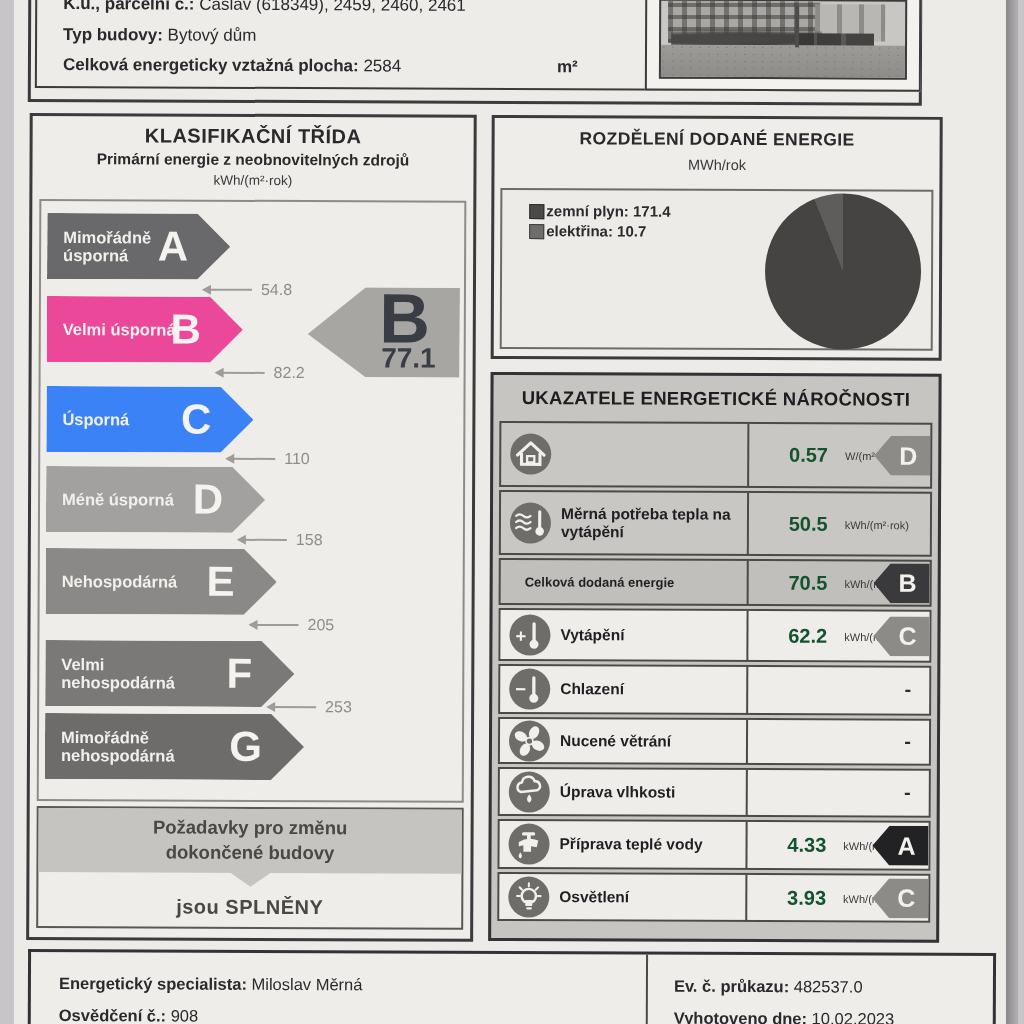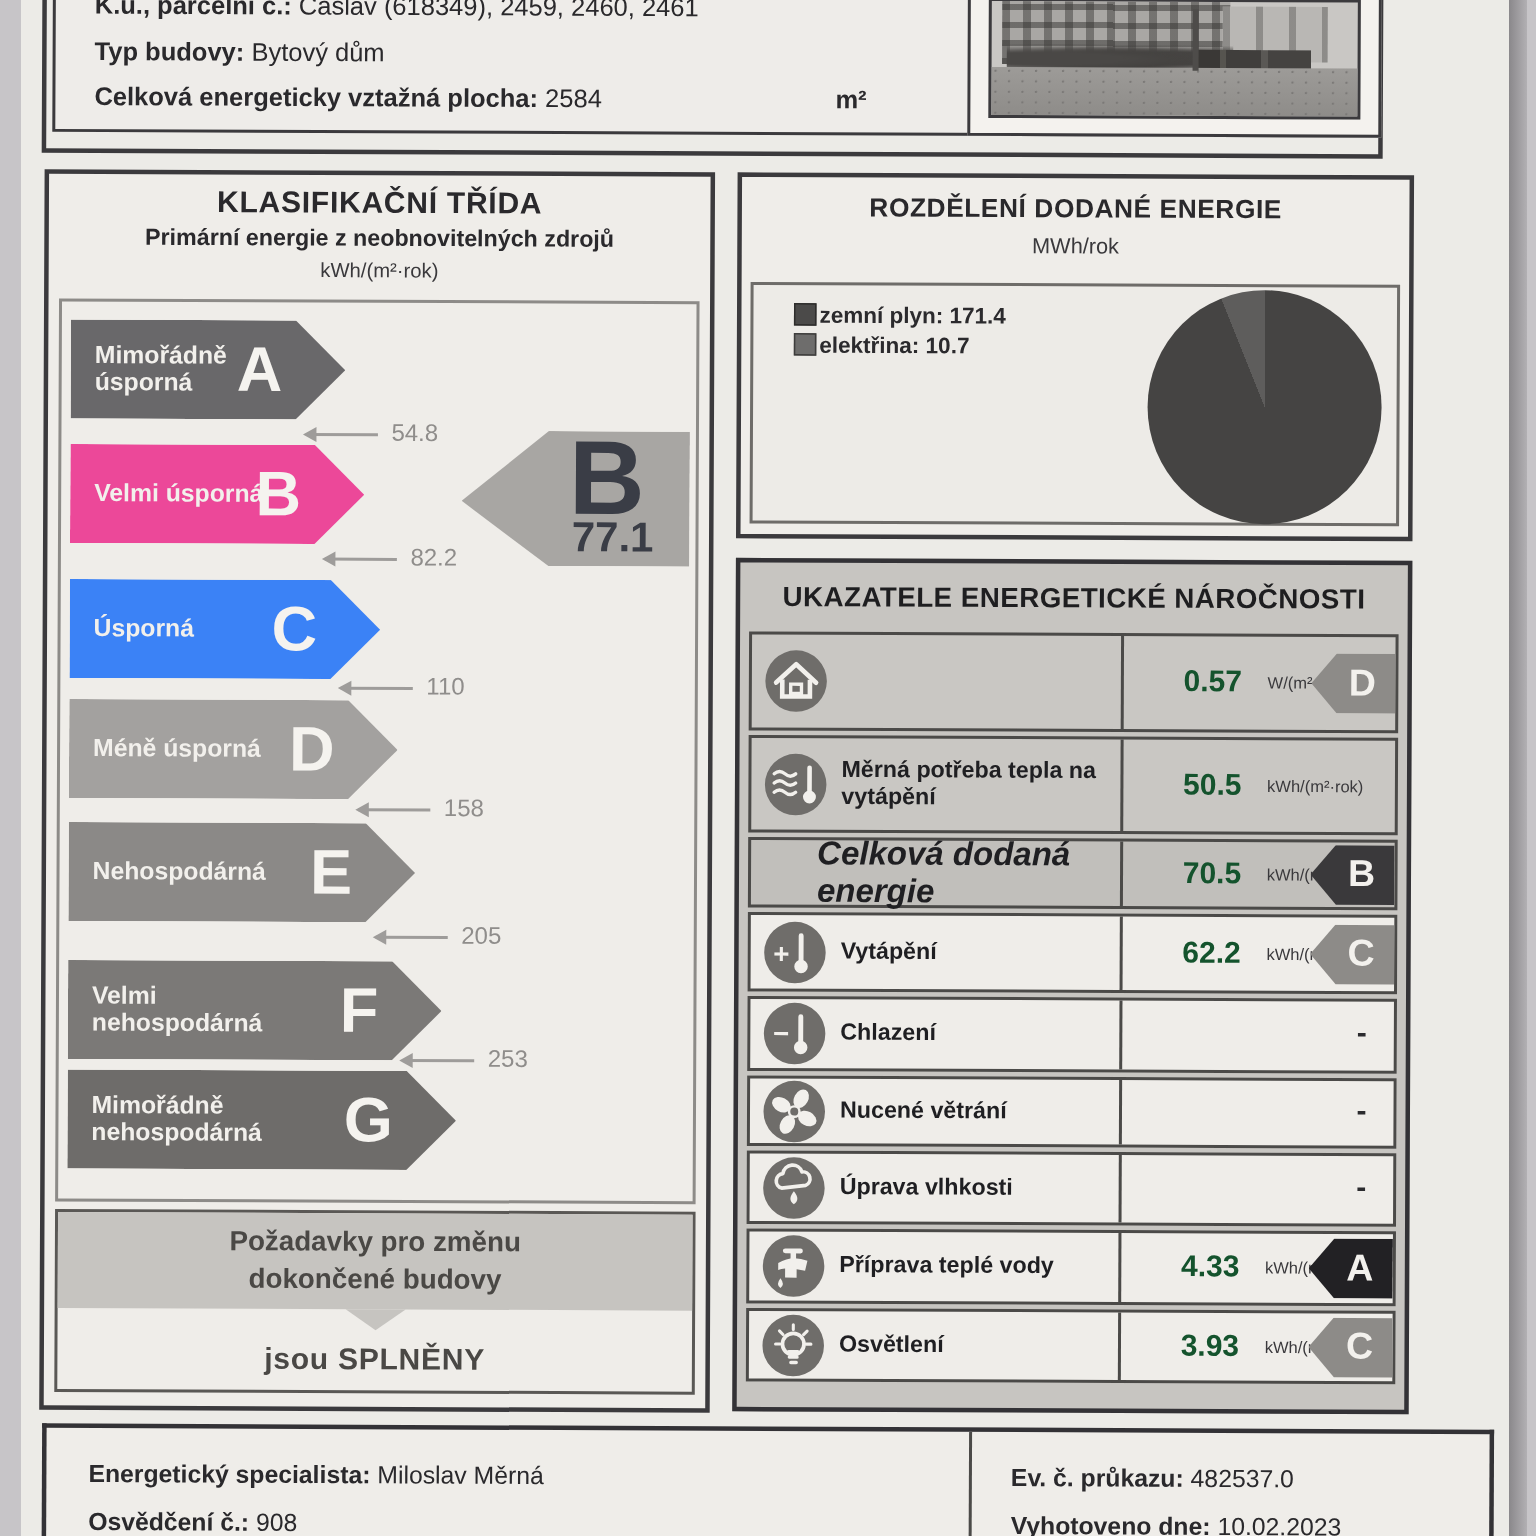--- a/index.html
+++ b/index.html
@@ -77,39 +77,39 @@
   .req-head{position:relative;height:64px;background:#c6c4c0;text-align:center;
      font-size:18.5px;font-weight:bold;color:#4a4845;line-height:1.35;padding-top:7px;box-sizing:border-box;}
   .req-head::after{content:'';position:absolute;left:50%;bottom:-14px;transform:translateX(-50%);
      border-left:20px solid transparent;border-right:20px solid transparent;border-top:14px solid #c6c4c0;}
   .req-result{text-align:center;padding-top:23px;font-size:20px;font-weight:bold;color:#4a4845;letter-spacing:.5px;}
 
   .pe-title{top:10px;font-size:17.5px;font-weight:bold;letter-spacing:.4px;}
   .pe-unit{top:38px;font-size:14.5px;color:#3a393c;}
   .pie-box{position:absolute;left:6px;right:6px;top:70px;bottom:7px;border:2px solid #6e6c69;background:#edebe7;}
   .legend{position:absolute;left:10px;top:12px;}
-  .leg-row{display:flex;align-items:flex-start;gap:2px;margin-bottom:3px;font-size:15px;font-weight:bold;color:#2b2a2d;padding-left:17px;}
+  .leg-row{display:flex;align-items:flex-end;gap:2px;margin-bottom:3px;font-size:15px;font-weight:bold;color:#2b2a2d;padding-left:17px;}
   .leg-sq{width:13px;height:13px;flex:0 0 13px;}
   .sq0{background:#4b4a49;border:1px solid #2e2d2c;}
   .sq1{background:#6e6d6c;border:1px solid #3e3d3c;}
   .pie{position:absolute;right:10px;top:2px;width:156px;height:156px;border-radius:50%;
        background:conic-gradient(#454443 0 338deg, #5e5d5c 338deg 360deg);}
 
   .pi-title{top:12px;font-size:18.5px;font-weight:bold;color:#1e1e20;letter-spacing:.3px;}
   .ind-row{position:absolute;left:6px;right:6px;border:2px solid #4b4a48;box-sizing:border-box;background:#efede9;}
   .ind-gray{background:#c9c7c3;}
   .ind-gray2{background:#c1bfbb;}
   .ir1{top:46px;height:66px}.ir2{top:115px;height:65px}.ir3{top:183px;height:47px}
   .ir4{top:233px;height:53px}.ir5{top:289px;height:50px}.ir6{top:342px;height:47px}
   .ir7{top:392px;height:49px}.ir8{top:444px;height:50px}.ir9{top:497px;height:49px}
   .ind-icon{position:absolute;left:9px;top:50%;transform:translateY(-50%);width:41px;height:41px;border-radius:50%;
      background:#6f6d6a;display:flex;align-items:center;justify-content:center;}
   .ind-label{position:absolute;left:60px;top:50%;transform:translateY(-50%);width:178px;
      font-size:15.5px;font-weight:bold;color:#1f1f22;line-height:1.18;}
-  .ind-label-big{left:44px;width:230px;font-size:22px;font-style:italic;}
+  .ind-label-big{left:24px;width:230px;font-size:13px;}
   .val-cell{position:absolute;left:57.3%;right:0;top:0;bottom:0;border-left:2px solid #4b4a48;}
   .ind-value{position:absolute;left:40px;top:50%;transform:translateY(-50%);font-size:20px;font-weight:bold;color:#14532d;}
   .ind-unit{position:absolute;left:96px;top:50%;transform:translateY(-46%);font-size:11px;color:#3a393c;}
   .ind-dash{position:absolute;right:18px;top:50%;transform:translateY(-55%);font-size:20px;font-weight:bold;color:#2b2b2e;}
   .cls-small{position:absolute;right:0;top:50%;transform:translateY(-50%);width:56px;height:40px;
      clip-path:polygon(0 50%, 17px 0, 100% 0, 100% 100%, 17px 100%);
      display:flex;align-items:center;justify-content:center;padding-left:12px;box-sizing:border-box;
      color:#f3f1ed;font-size:25px;font-weight:bold;}
   .csD,.csC{background:#8d8b88;}
   .csB{background:#3a393b;}

